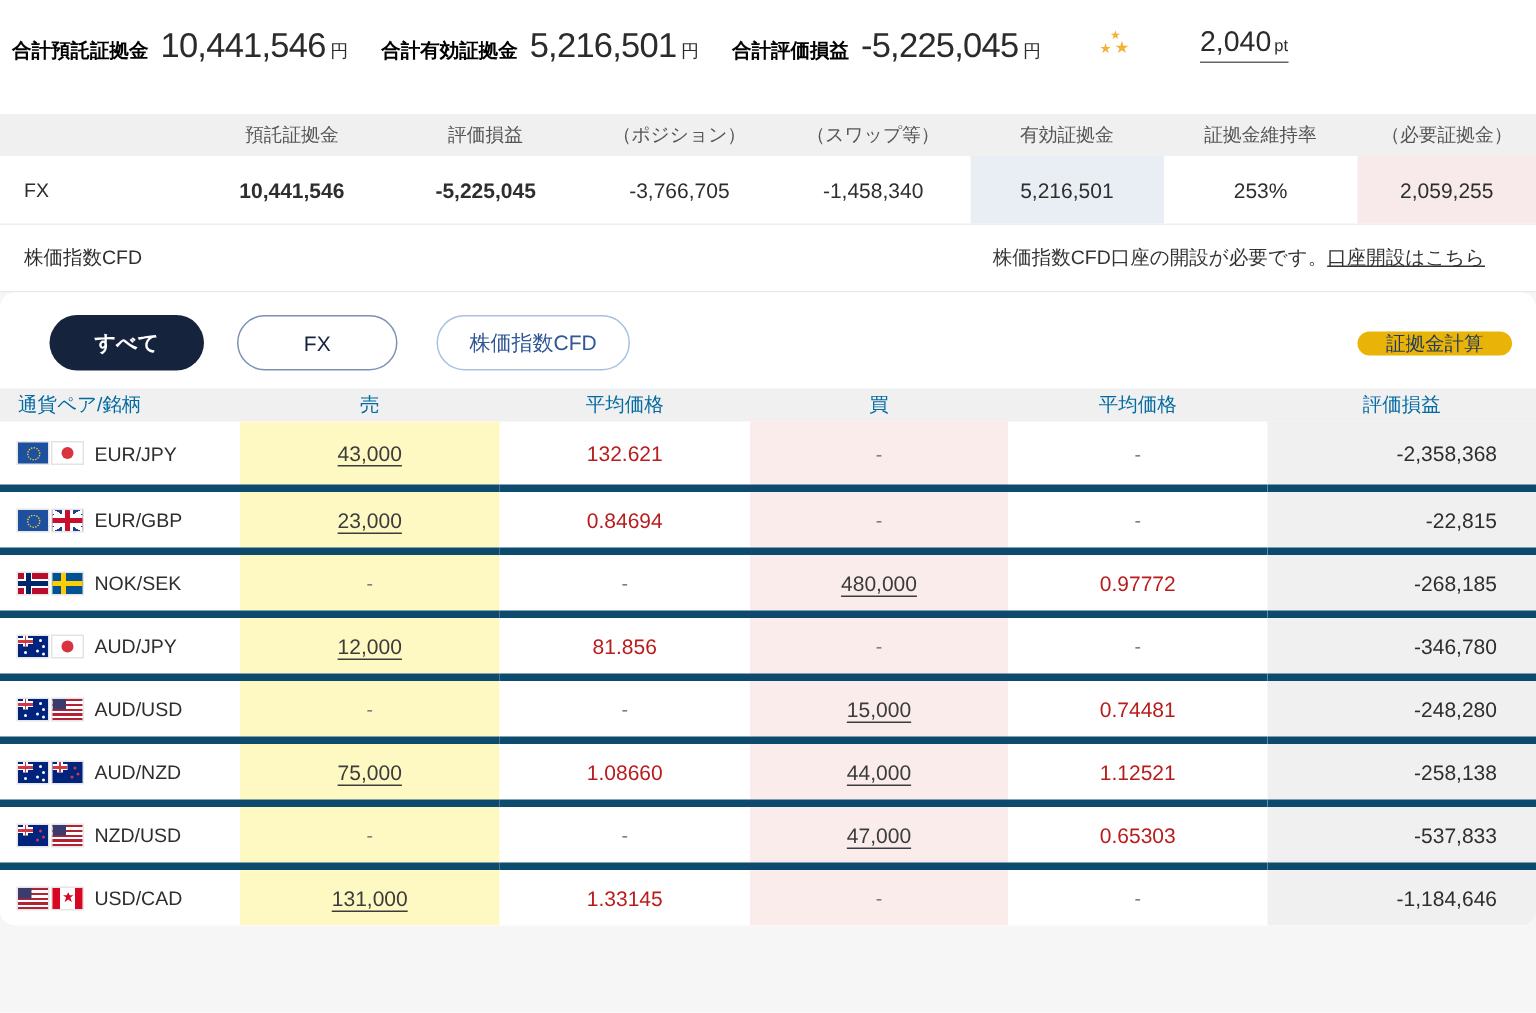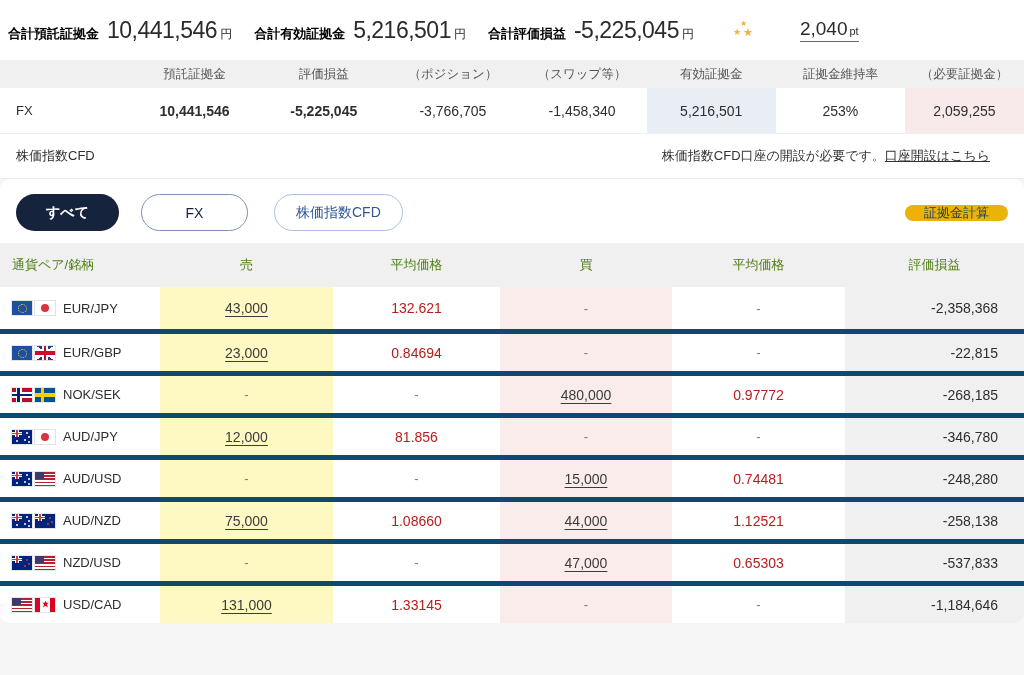--- a/index.html
+++ b/index.html
@@ -21,21 +21,21 @@
   .stars .s1 { font-size:8px; top:0; left:8px; }
   .stars .s2 { font-size:9px; top:8px; left:1px; }
   .stars .s3 { font-size:11px; top:7px; left:11px; }
   .points-link { display:flex; align-items:baseline; border-bottom:1px solid #666; padding-bottom:1px;margin-left:40px; }
   .points-value { font-size:19px; color:#2b2b2b; }
   .points-unit { font-size:11px; color:#2b2b2b; margin-left:2px; }
 
   
   .acct-grid { display:grid; grid-template-columns:130px repeat(6,1fr) 119px; }
   .acct-grid .hc, .acct-grid .vc { display:flex; align-items:center; justify-content:center; }
-  .acct-header { background:#f0f0f1; }
+  .acct-header { background:#f0f0f1;margin-top:16px; }
   .acct-header .hc { height:28px; font-size:12.5px; color:#555; }
   .acct-row .vc { height:45px; font-size:14px; color:#2e2e2e; }
   .first-col { justify-content:flex-start !important; padding-left:16px; font-size:13px !important; }
   .cell-bold { font-weight:bold; }
   .cell-blue { background:#e9edf4; }
   .cell-pink { background:#f8eaea; }
   .acct-row2 { height:45px; display:flex; align-items:center; justify-content:space-between;
                border-top:1px solid #efefef; padding:0 34px 0 16px; }
   .acct-row2-label { font-size:13px; color:#2e2e2e; }
   .acct-row2-msg { font-size:13px; color:#333; }
@@ -43,32 +43,32 @@
 
   
   .lower { padding:0; }
   .section-head { display:flex; align-items:center; justify-content:space-between; padding:20px 14px 12px 0; }
   .section-title { font-size:15px; font-weight:bold; color:#2b2b2b; margin-left:-2px; }
   .view-all { display:flex; align-items:center; font-size:14px; color:#1e3a5f; cursor:pointer; }
   .chev { width:7px; height:7px; border-top:2px solid #1e3a5f; border-right:2px solid #1e3a5f;
           transform:rotate(45deg); display:inline-block; margin-left:7px; margin-top:1px; }
 
   .card { background:#fff; border-radius:10px; overflow:hidden; }
-  .tabs-row { display:flex; align-items:center; padding:15px 16px 12px 16px; }
+  .tabs-row { display:flex; align-items:center; padding:15px 16px 12px 16px;margin-left:17px; }
   .tab { height:37px; border-radius:19px; display:flex; align-items:center; justify-content:center;
          font-size:14px; cursor:pointer; }
   .tab-all { background:#16233d; color:#fff; font-weight:bold; width:103px; }
   .tab-fx { border:1px solid #7b92b5; color:#16233d; width:107px; margin-left:22px; background:#fff; }
   .tab-cfd { border:1px solid #a9c0e2; color:#2f5796; padding:0 21px; margin-left:26px; background:#fff; }
   .margin-calc { margin-left:auto; background:#eab308; color:#1e3a5f; font-size:13px; height:16px;
                  padding:0 19px; border-radius:17px; display:flex; align-items:center; cursor:pointer; }
 
   .pos-grid { display:grid; grid-template-columns:160px 173px 167px 172px 173px 1fr; }
   .pos-header { background:#f0f0f1; }
-  .pos-header .hc { height:44px; font-size:13px; color:#4d7c0f; display:flex; align-items:center; justify-content:center; }
+  .pos-header .hc { height:22px; font-size:13px; color:#0369a1; display:flex; align-items:center; justify-content:center; }
   .pos-header .hc.left { justify-content:flex-start; padding-left:12px; }
   .prow .c { height:42px; display:flex; align-items:center; justify-content:center; border-top:5px solid #0c4a6e; }
   .prow:first-of-type .c { border-top:none; }
   .col-sell { background:#fef9c3; }
   .col-buy { background:#faeceb; }
   .col-pnl { background:#f0f0f0; justify-content:flex-end !important; padding-right:26px; font-size:14px; color:#2e2e2e; }
   .pair { justify-content:flex-start !important; padding-left:12px; }
   .pair-name { font-size:13px; color:#2e2e2e; margin-left:8px; }
   .qty, .avg { font-size:14px; color:#b91c1c; }
   .qty-link { text-decoration:underline; text-underline-offset:3px; color:#3c3c3c; cursor:pointer; }

